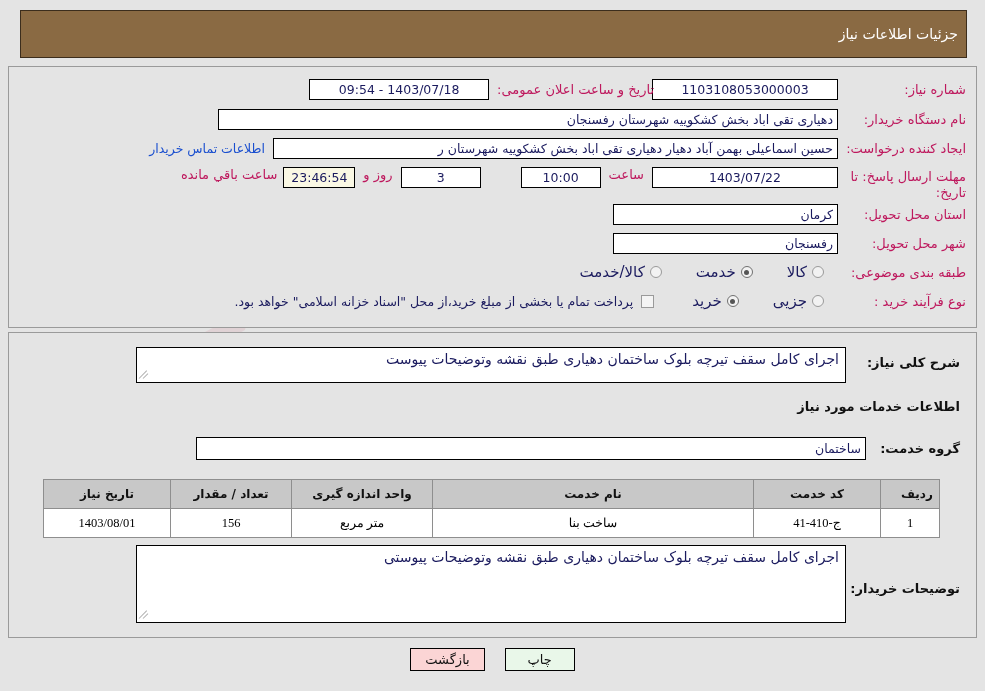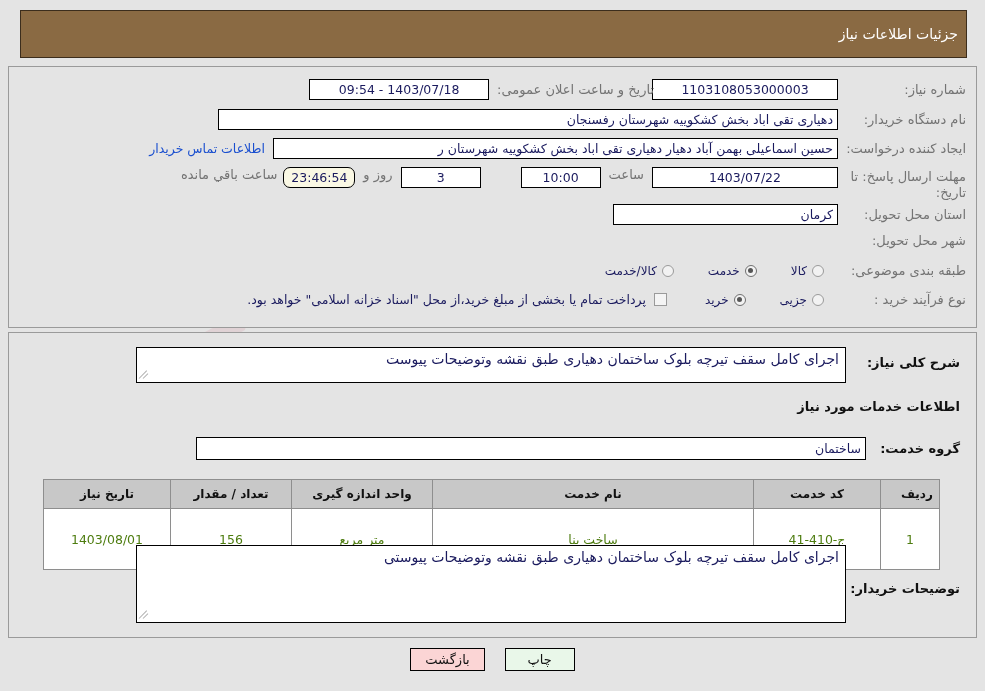--- a/index.html
+++ b/index.html
@@ -63,21 +63,21 @@
 
   
   .frow {
     position: absolute;
     display: flex;
     align-items: center;
     white-space: nowrap;
   }
   .lbl {
     font-size: 13px;
-    color: #737373;
+    color: #be185d;
     text-align: right;
     white-space: nowrap;
   }
 
   .fld {
     background: #ffffff;
     border: 1px solid #000000;
     box-sizing: border-box;
     height: 21px;
     line-height: 19px;
@@ -111,21 +111,21 @@
   }
   .radio.on { border-color: #707070; }
   .radio.on::after {
     content: "";
     position: absolute;
     left: 2.5px; top: 2.5px;
     width: 5px; height: 5px;
     border-radius: 50%;
     background: #555;
   }
-  .radio-lbl { font-size: 12px; color: #1a1a5e; margin: 0 5px 0 4px; }
+  .radio-lbl { font-size: 15px; color: #1a1a5e; margin: 0 5px 0 4px; }
 
   .checkbox {
     display: inline-block;
     width: 13px; height: 13px;
     border: 1px solid #9a9a9a;
     background: #f4f4f4;
     box-sizing: border-box;
     vertical-align: middle;
   }
   .chk-text { font-size: 12.5px; color: #1a1a5e; margin-right: 8px; }
@@ -178,25 +178,26 @@
     font-weight: bold;
     color: #111;
     height: 28px;
     padding: 0 4px;
     white-space: nowrap;
   }
   table.items td {
     background: #ffffff;
     border: 1px solid #8e8e8e;
     height: 28px;
-    padding: 16px 4px;
+    padding: 0 4px;
     text-align: center;
-    color: #4d7c0f;
+    color: #000000;
     font-size: 12.5px;
     white-space: nowrap;
+    font-family: Liberation Serif, serif;
   }
 
   
   .btnrow {
     position: absolute;
     left: 0; top: 648px;
     width: 985px;
     display: flex;
     justify-content: center;
     gap: 20px;
@@ -264,31 +265,32 @@
       <a class="linklike" style="margin-right:8px;" href="#">اطلاعات تماس خریدار</a>
     </div>
 
     <div class="frow" style="top:100px; right:10px; align-items:flex-start;">
       <span class="lbl" style="width:120px; white-space:normal; line-height:16px; display:block; padding-top:2px;">مهلت ارسال پاسخ: تا تاریخ:</span>
       <div class="fld" style="width:186px; margin-right:8px;">1403/07/22</div>
       <span class="lbl" style="margin-right:8px;">ساعت</span>
       <div class="fld" style="width:80px; margin-right:8px;">10:00</div>
       <div class="fld" style="width:80px; margin-right:40px;">3</div>
       <span class="lbl" style="margin-right:8px;">روز و</span>
-      <div class="fld cream" style="width:72px; margin-right:8px;border-radius:7px;">23:46:54</div>
+      <div class="fld cream" style="width:72px; margin-right:8px;">23:46:54</div>
       <span class="lbl" style="margin-right:6px;">ساعت باقي مانده</span>
     </div>
 
     <div class="frow" style="top:137px; right:10px;">
       <span class="lbl" style="width:120px;">استان محل تحویل:</span>
       <div class="fld rtlstart" style="width:225px; margin-right:8px;">کرمان</div>
     </div>
 
     <div class="frow" style="top:166px; right:10px;">
       <span class="lbl" style="width:120px;">شهر محل تحویل:</span>
+      <div class="fld rtlstart" style="width:225px; margin-right:8px;">رفسنجان</div>
     </div>
 
     <div class="frow" style="top:196px; right:10px;">
       <span class="lbl" style="width:120px;">طبقه بندی موضوعی:</span>
 
       <span class="radio" style="margin-right:22px;"></span>
       <span class="radio-lbl">کالا</span>
 
       <span class="radio on" style="margin-right:30px;"></span>
       <span class="radio-lbl">خدمت</span>

